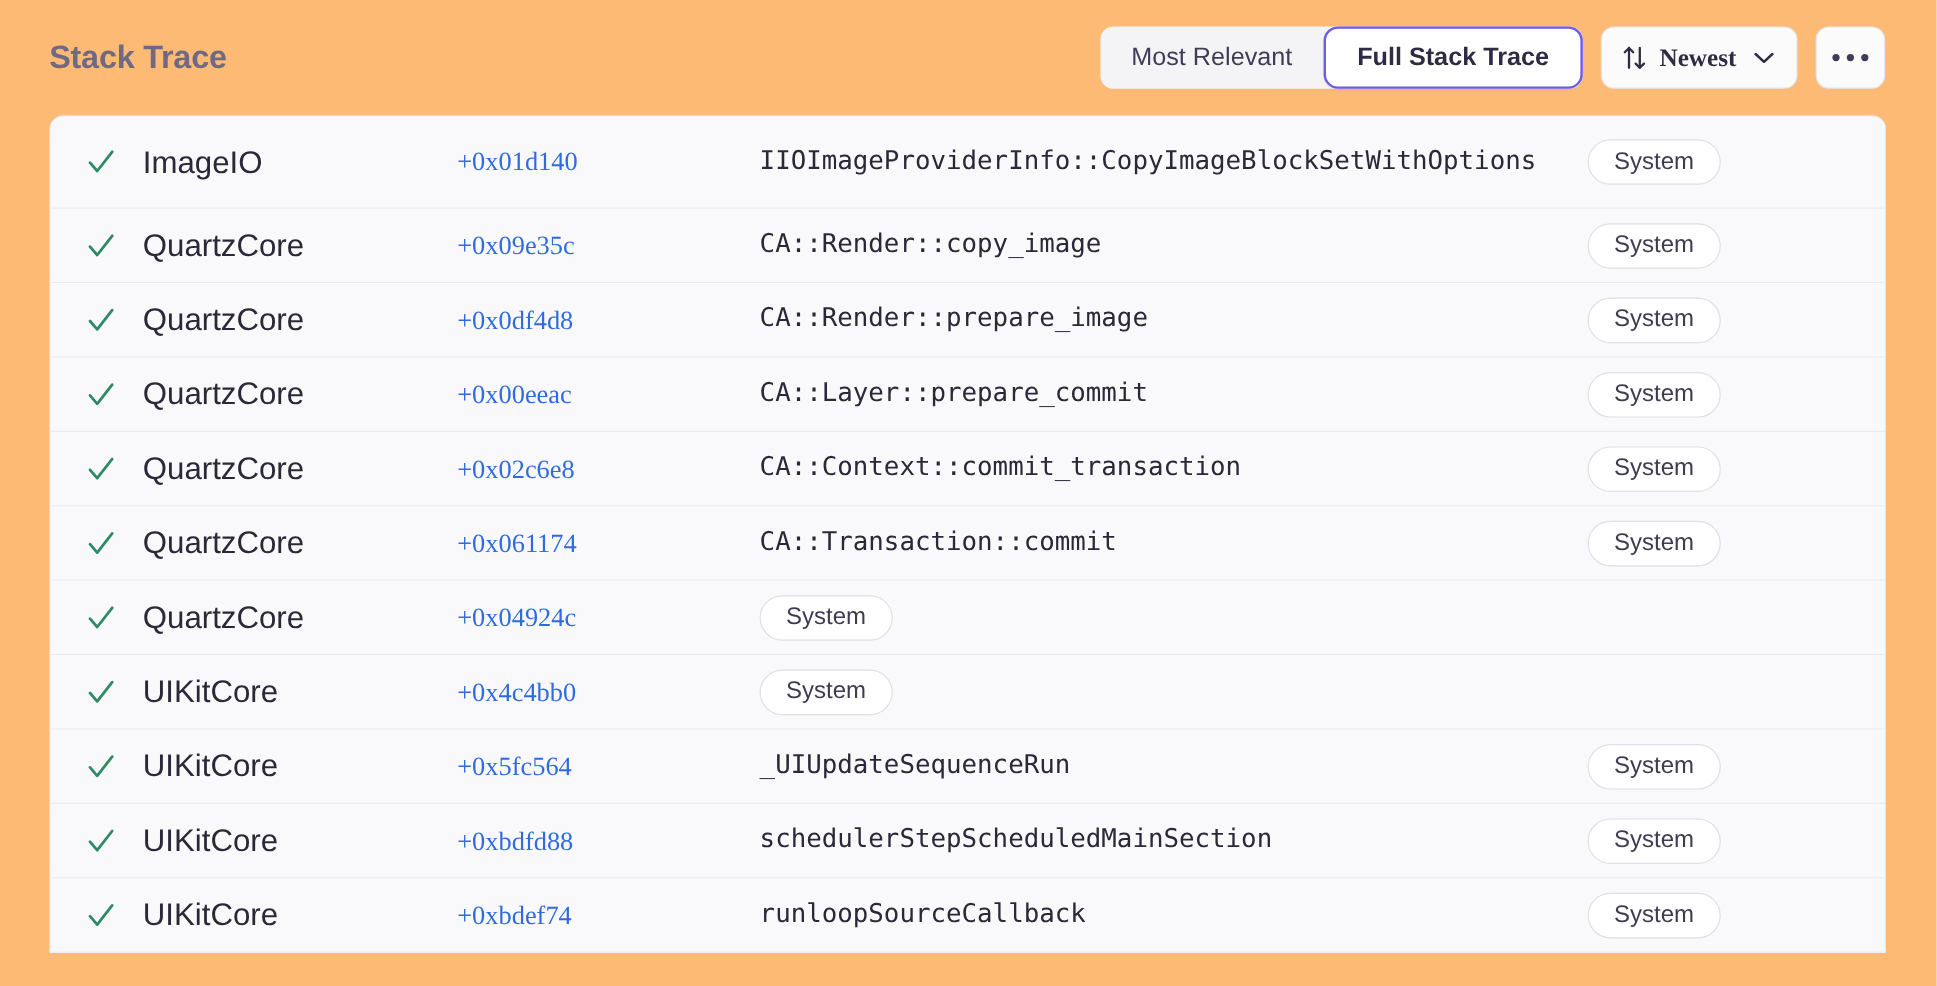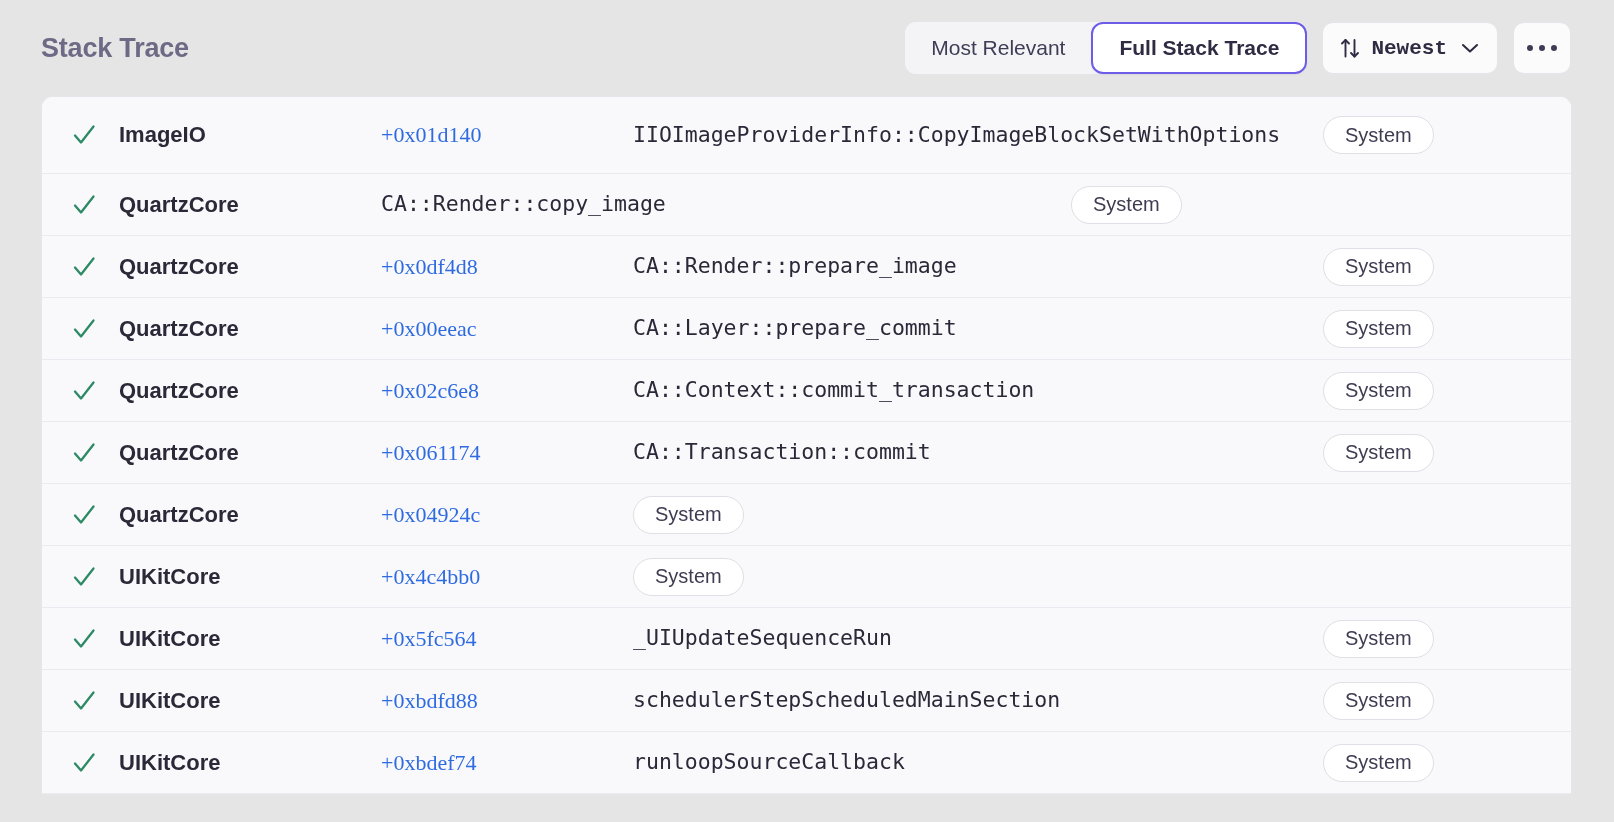--- a/index.html
+++ b/index.html
@@ -11,21 +11,21 @@
     background: #ffffff;
     font-family: "Liberation Sans", sans-serif;
     -webkit-font-smoothing: antialiased;
   }
 
   #app {
     position: relative;
     width: 1614px;
     height: 822px;
     overflow: hidden;
-    background: #e5e5e5;
+    background: #fdba74;
   }
 
   
   .header {
     position: absolute;
     left: 0;
     top: 0;
     width: 1614px;
     height: 96px;
     display: flex;
@@ -86,21 +86,21 @@
   .sort-btn {
     display: flex;
     align-items: center;
     gap: 11px;
     height: 52px;
     padding: 0 17px 0 17px;
     background: #fbfbfc;
     border: 1.5px solid #e5e4ea;
     border-radius: 11px;
     cursor: pointer;
-    font-family: Liberation Mono, monospace;
+    font-family: Liberation Serif, serif;
   }
   .sort-label {
     font-size: 21px;
     font-weight: 700;
     color: #2f2b42;
     white-space: nowrap;
   }
   .icon-sort {
     display: inline-flex;
     width: 20px;
@@ -167,26 +167,25 @@
     padding-left: 6px;
   }
   .check-icon {
     width: 26px;
     height: 26px;
     color: #2d8a65;
   }
 
   .cell-lib {
     flex: 0 0 262px;
-    font-size: 22px;
+    font-size: 26px;
     color: #2b2838;
     font-family: "Liberation Sans", sans-serif;
     white-space: nowrap;
     overflow: hidden;
-    font-weight: bold;
   }
 
   .cell-addr {
     flex: 0 0 252px;
     font-size: 22px;
     color: #2f6be0;
     font-family: Liberation Serif, serif;
     white-space: nowrap;
   }
 
@@ -275,20 +274,21 @@
           <span class="badge">System</span>
         </div>
       </div>
       <div class="trace-row">
         <div class="cell-check">
           <span class="check-icon"><svg viewBox="0 0 26 26" fill="none" stroke="currentColor" stroke-width="2.3" stroke-linecap="round" stroke-linejoin="round">
               <path d="M4 13.5l6 7L22.5 4.5"></path>
             </svg></span>
         </div>
         <div class="cell-lib">QuartzCore</div>
+        <div class="cell-addr">+0x09e35c</div>
         <div class="cell-fn">CA::Render::copy_image</div>
         <div class="cell-badge">
           <span class="badge">System</span>
         </div>
       </div>
       <div class="trace-row">
         <div class="cell-check">
           <span class="check-icon"><svg viewBox="0 0 26 26" fill="none" stroke="currentColor" stroke-width="2.3" stroke-linecap="round" stroke-linejoin="round">
               <path d="M4 13.5l6 7L22.5 4.5"></path>
             </svg></span>

